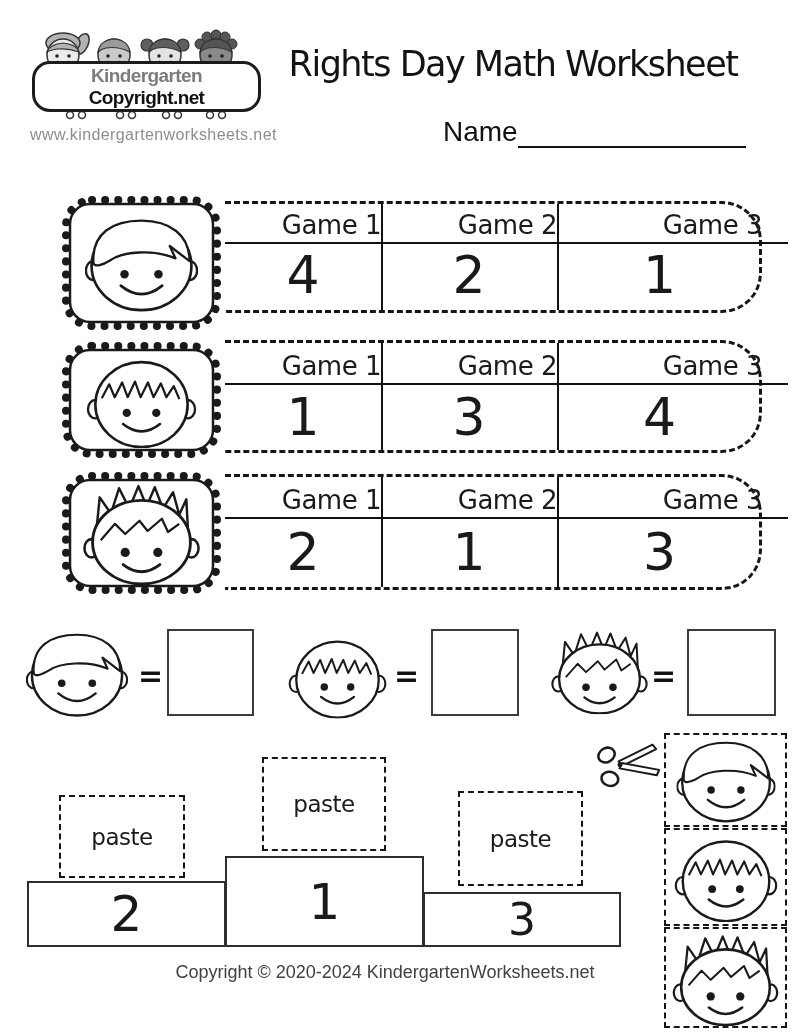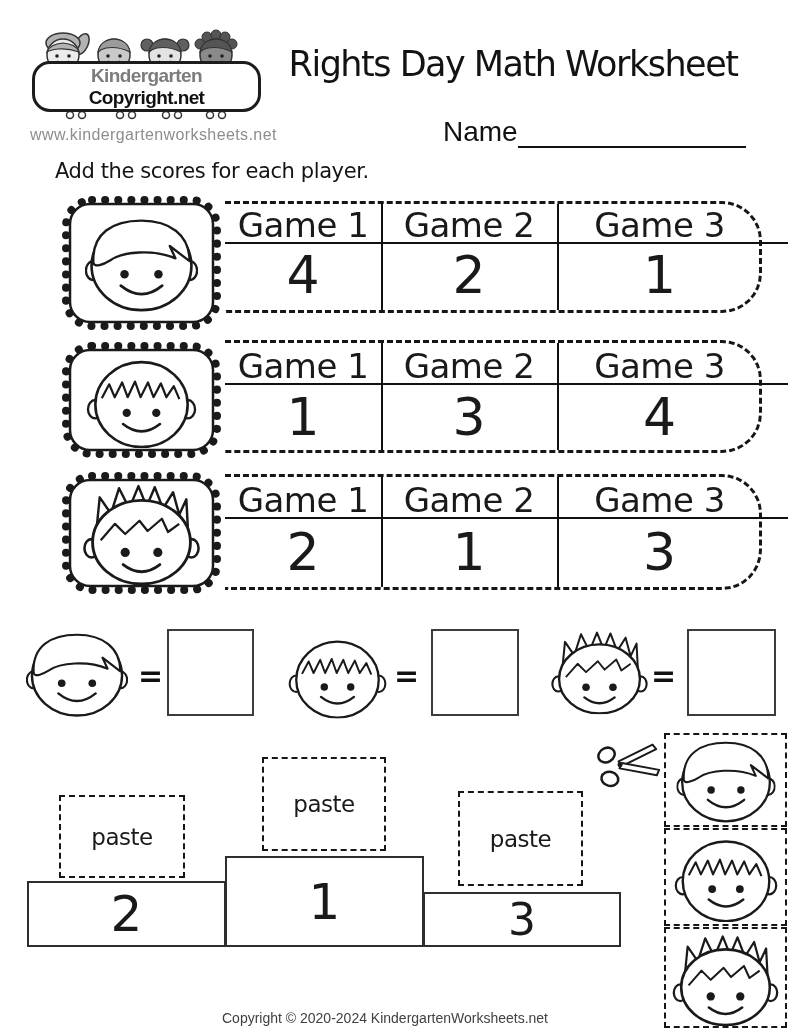--- a/index.html
+++ b/index.html
@@ -45,21 +45,21 @@
   
   .stable {
     position:absolute; left:225px; width:537px;
     border-top:3px dashed #161616; border-bottom:3px dashed #161616;
     border-right:3px dashed #161616; border-radius:0 40px 40px 0;
   }
   .stable .hline { position:absolute; left:0; width:563px; height:2px; background:#111; }
   .stable .vline { position:absolute; top:0; bottom:0; width:2px; background:#111; }
   .cell { position:absolute; text-align:center; }
   .c1 { left:0; width:156px; } .c2 { left:156px; width:176px; } .c3 { left:332px; width:205px; }
-  .head { top:2px; height:36px; line-height:38px; font-size:34px; letter-spacing:-0.5px; }
+  .head { top:2px; height:36px; line-height:38px; font-size:26px; letter-spacing:-0.5px;text-align:right; }
   .score { top:36px; bottom:0; display:flex; align-items:center; justify-content:center;
            font-size:52px; font-weight:500; }
 
   .frame { position:absolute; left:55px; z-index:3; }
 
   
   .eq { position:absolute; font-size:30px; font-weight:bold; color:#111; }
   .ansbox { position:absolute; border:2.5px solid #3c3c3c; background:#fff; }
 
   
@@ -67,22 +67,22 @@
             display:flex; align-items:center; justify-content:center; }
   .pblock .num { font-size:50px; font-weight:500; }
   .paste { position:absolute; border:2.5px dashed #161616; z-index:4;
            display:flex; align-items:center; justify-content:center;
            font-size:23px; letter-spacing:-0.5px; }
 
   
   .cutbox { position:absolute; left:664px; width:123px; border:2.5px dashed #161616;
             display:flex; align-items:center; justify-content:center; background:#fff; }
 
-  .footer { position:absolute; left:0; top:1009px; width:770px; text-align:center;
-            font-family:"Liberation Sans", sans-serif; font-size:14px; color:#414141;
+  .footer { position:absolute; left:0; top:963px; width:770px; text-align:center;
+            font-family:"Liberation Sans", sans-serif; font-size:18px; color:#414141;
             line-height:19px; }
 </style>
 </head>
 <body>
 
 <div class="page">
 
   <svg width="0" height="0" style="position:absolute" aria-hidden="true">
     <defs>
       <symbol id="face-a" viewBox="0 0 120 104">
@@ -170,21 +170,20 @@
     </g>
   </svg>
 
   <div class="www">www.kindergartenworksheets.net</div>
 
   <div class="title">Rights Day Math Worksheet</div>
   <div class="name-row">
     <span>Name</span><span class="name-line"></span>
   </div>
 
-  <div class="instr" style="top:159px">Add the scores for each player.</div>
 
   <div class="stable" style="top:201px;height:112px">
     <div class="hline" style="top:38px"></div>
     <div class="vline" style="left:156px"></div>
     <div class="vline" style="left:332px"></div>
     <div class="cell head c1">Game 1</div>
     <div class="cell head c2">Game 2</div>
     <div class="cell head c3">Game 3</div>
     <div class="cell score c1">4</div>
     <div class="cell score c2">2</div>

